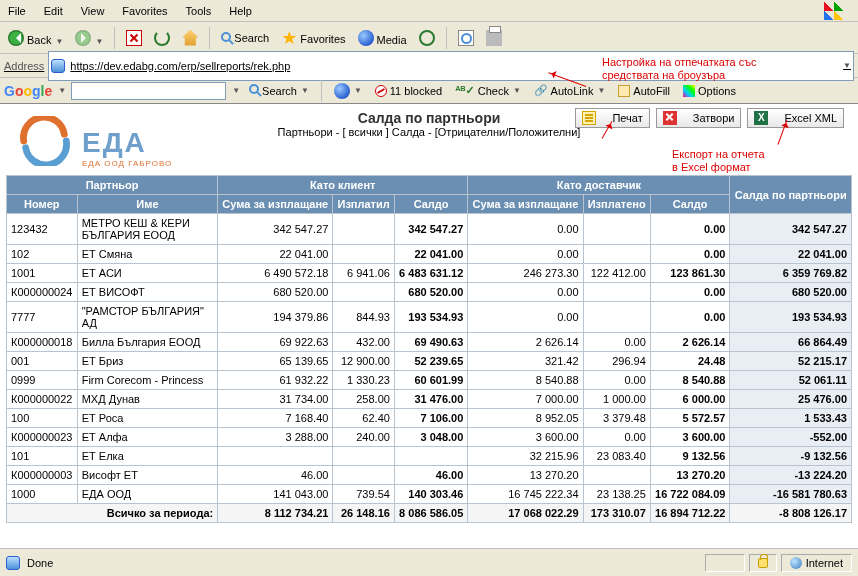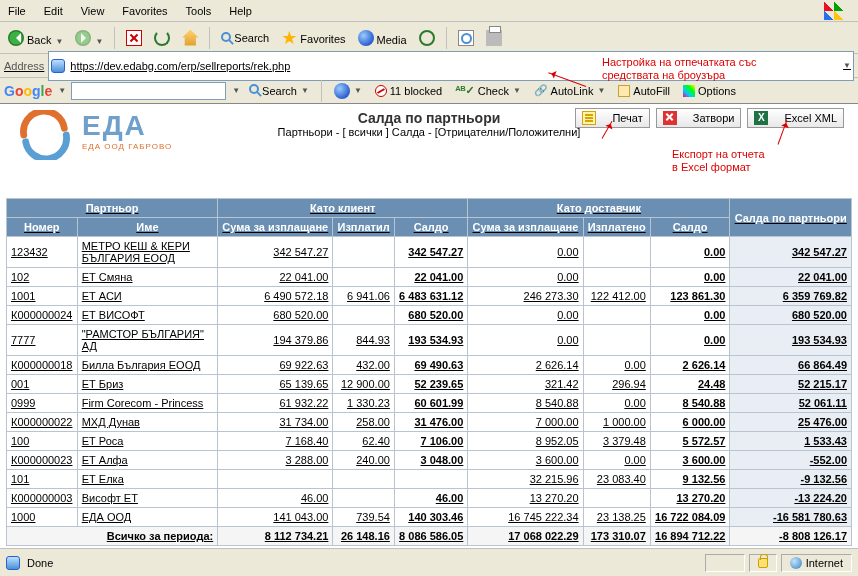--- a/index.html
+++ b/index.html
@@ -84,21 +84,21 @@
   .gsearch{width:155px;height:18px;border:1px solid #7f9db9;background:#fff;}
   .gbtn{display:flex;align-items:center;gap:3px;padding:1px 4px;}
   .block-ic{width:12px;height:12px;background:#fff;border:1px solid #c00;border-radius:50%;position:relative;}
   .block-ic::after{content:"";position:absolute;left:1px;top:4px;width:8px;height:2px;background:#c00;transform:rotate(-30deg);}
   .check-ic{color:#2a7a2e;font-weight:bold;}
   .autof-ic{width:12px;height:12px;background:#ffe9b0;border:1px solid #c9a030;}
   .opt-ic{width:12px;height:12px;background:linear-gradient(45deg,#f08,#0cf,#0f0,#ff0);}
   
   .content{ padding:4px 6px 0 6px; position: relative; }
   .report-header{ position:relative; }
-  .logo-block{display:flex;align-items:flex-start;gap:8px;position:absolute;left:10px;top:2px;}
+  .logo-block{display:flex;align-items:flex-end;gap:8px;position:absolute;left:10px;top:8px;}
   .eda-mark svg{width:58px;height:50px;}
   .eda-text{display:flex;flex-direction:column;}
   .eda-title{font-size:28px;color:#6fa0cc;letter-spacing:2px;font-weight:bold;}
   .eda-sub{font-size:8px;color:#e0702e;letter-spacing:1px;}
   .center-head{text-align:center;padding-top:2px;}
   .title{font-size:14px;font-weight:bold;color:#333;}
   .period{margin-top:6px;font-size:11px;}
   .partners-filter{font-size:11px;}
   .action-buttons{position:absolute;right:8px;top:0;display:flex;gap:6px;}
   .abtn{display:flex;align-items:center;gap:16px;border:1px solid #999;background:linear-gradient(#fff,#e8e8e8);padding:2px 6px;font-size:11px;}
@@ -107,21 +107,21 @@
   .aic-print::after{content:"";position:absolute;left:2px;top:2px;width:8px;height:2px;background:#d4a400;box-shadow:0 3px #d4a400,0 6px #d4a400;}
   .aic-close{background:#d33;position:relative;}
   .aic-close::before,.aic-close::after{content:"";position:absolute;left:2px;top:5px;width:9px;height:2px;background:#fff;transform:rotate(45deg);}
   .aic-close::after{transform:rotate(-45deg);}
   .aic-excel{background:#1f7246;position:relative;color:#fff;text-align:center;line-height:14px;font-size:10px;font-weight:bold;}
   
   .anno{position:absolute;color:#d00;font-size:11px;line-height:13px;pointer-events:none;}
   .anno-line{position:absolute;background:#d00;height:1px;transform-origin:left center;}
   .anno-line::after{content:"";position:absolute;right:-1px;top:-3px;border:4px solid transparent;border-left-color:#d00;}
   
-  .tbl-wrap{margin-top:60px; overflow:auto;text-decoration:underline;}
+  .tbl-wrap{margin-top:37px; overflow:auto;}
   table{border-collapse:collapse;width:100%;font-size:11px;}
   th,td{border:1px solid #b8c4d0;padding:3px 4px;white-space:nowrap;}
   thead th{background:#6a8fb3;color:#fff;text-align:center;font-weight:bold;}
   thead tr.sub th{background:#6a8fb3;}
   td.num{text-align:right;}
   td.bold{font-weight:bold;}
   .col-last{background:#e8eef4;font-weight:bold;text-align:right;}
   tr.total td{font-weight:bold;background:#f5f5f5;}
   tr.total td:first-child{text-align:right;}
   

